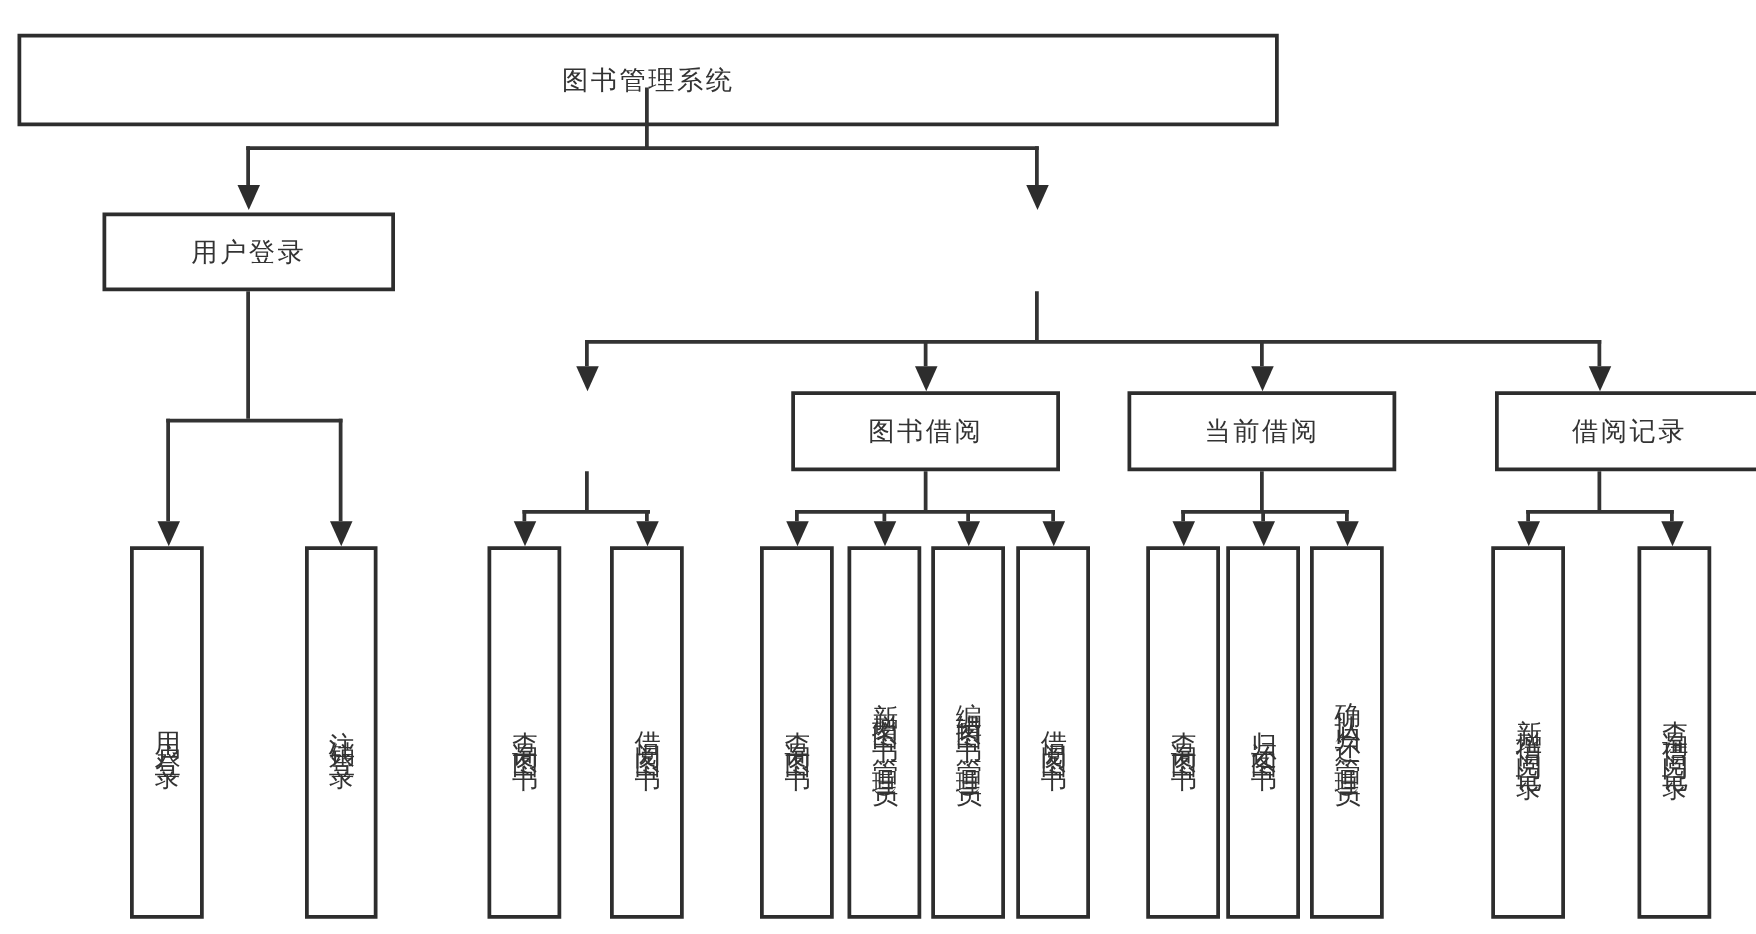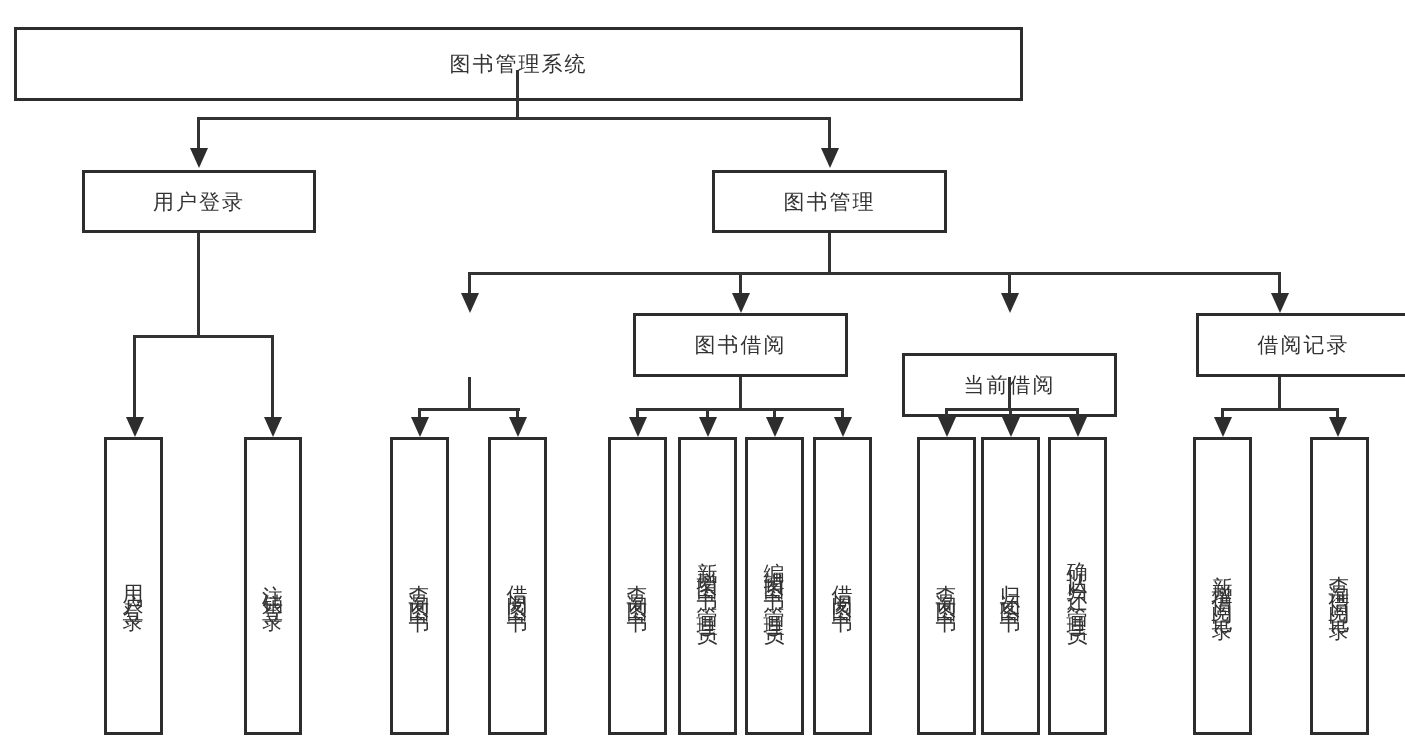--- a/index.html
+++ b/index.html
@@ -43,23 +43,20 @@
   <div class="vl" style="left:516px;top:70px;height:50px;"></div>
   <div class="hl" style="left:197px;top:117px;width:634px;"></div>
   <div class="vl" style="left:197px;top:117px;height:31px;"></div>
   <div class="ar" style="left:190px;top:148px;"></div>
   <div class="vl" style="left:828px;top:117px;height:31px;"></div>
   <div class="ar" style="left:821px;top:148px;"></div>
 
   <div class="box" style="left:82px;top:170px;width:234px;height:63px;">
     <span class="lbl">用户登录</span>
   </div>
-  <div class="box" style="left:712px;top:170px;width:235px;height:63px;">
-    <span class="lbl">图书管理</span>
-  </div>
 
   <div class="vl" style="left:197px;top:233px;height:102px;"></div>
   <div class="hl" style="left:133px;top:335px;width:141px;"></div>
   <div class="vl" style="left:133px;top:335px;height:82px;"></div>
   <div class="ar" style="left:126px;top:417px;"></div>
   <div class="vl" style="left:271px;top:335px;height:82px;"></div>
   <div class="ar" style="left:264px;top:417px;"></div>
 
   <div class="vl" style="left:828px;top:233px;height:39px;"></div>
   <div class="hl" style="left:468px;top:272px;width:813px;"></div>
@@ -68,21 +65,21 @@
   <div class="vl" style="left:739px;top:272px;height:21px;"></div>
   <div class="ar" style="left:732px;top:293px;"></div>
   <div class="vl" style="left:1008px;top:272px;height:21px;"></div>
   <div class="ar" style="left:1001px;top:293px;"></div>
   <div class="vl" style="left:1278px;top:272px;height:21px;"></div>
   <div class="ar" style="left:1271px;top:293px;"></div>
 
   <div class="box" style="left:633px;top:313px;width:215px;height:64px;">
     <span class="lbl">图书借阅</span>
   </div>
-  <div class="box" style="left:902px;top:313px;width:215px;height:64px;margin-top:40px;">
+  <div class="box" style="left:902px;top:313px;width:215px;height:64px;">
     <span class="lbl">当前借阅</span>
   </div>
   <div class="box" style="left:1172px;top:313px;width:215px;height:64px;margin-left:24px;">
     <span class="lbl">借阅记录</span>
   </div>
 
   <div class="vl" style="left:468px;top:377px;height:31px;"></div>
   <div class="hl" style="left:418px;top:408px;width:102px;"></div>
   <div class="vl" style="left:418px;top:408px;height:9px;"></div>
   <div class="ar" style="left:411px;top:417px;"></div>

